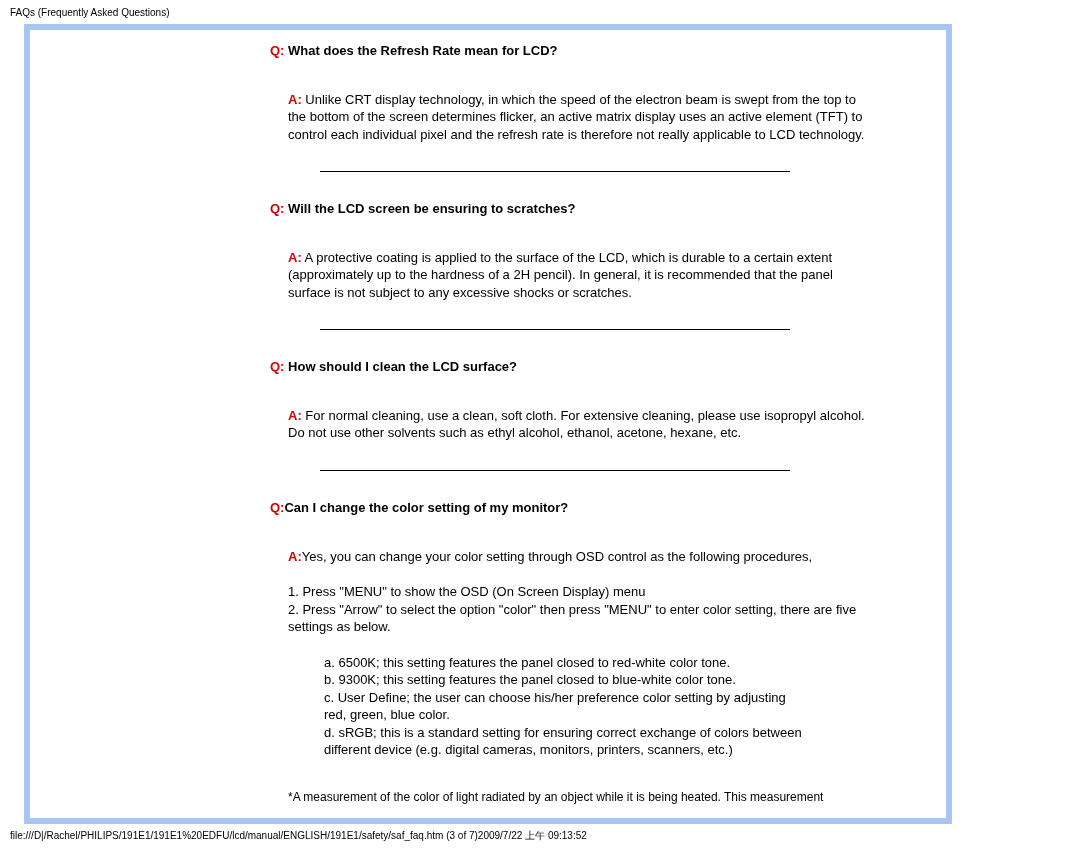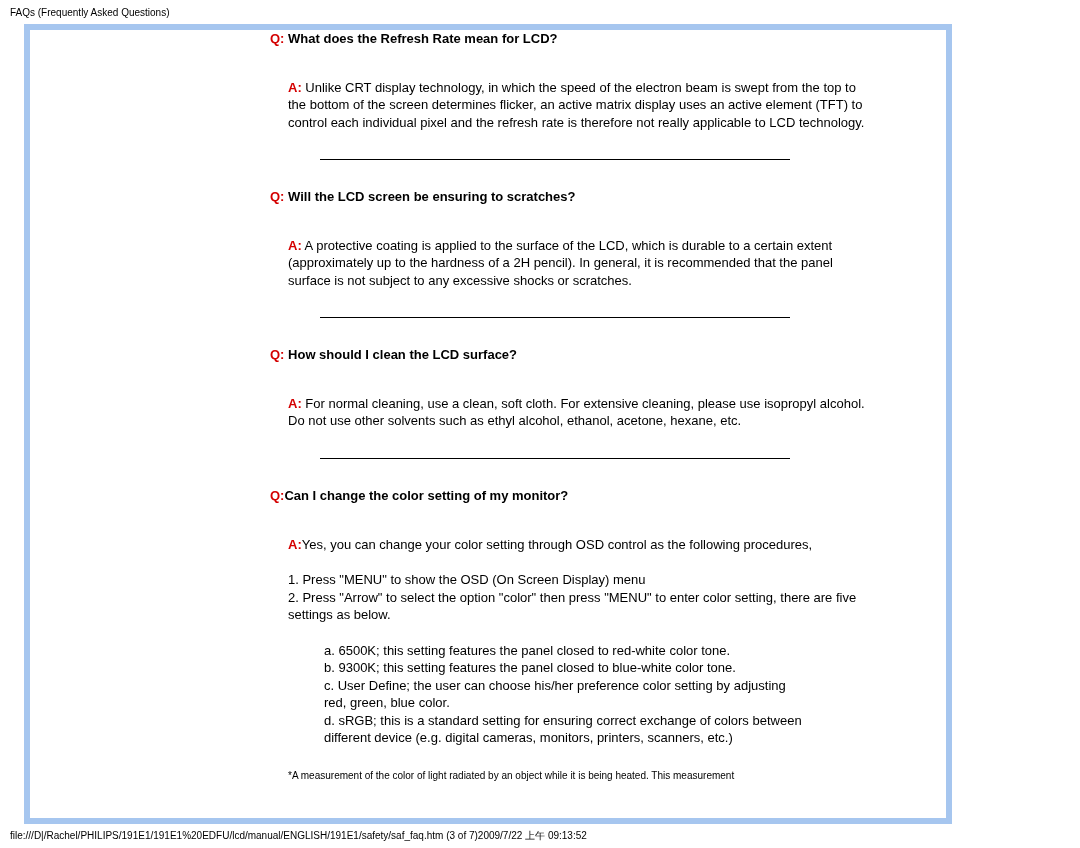--- a/index.html
+++ b/index.html
@@ -33,21 +33,21 @@
     bottom: 24px;
     background: #a6c6ef;
     padding: 6px;
     box-sizing: border-box;
   }
   .inner-white {
     background: #ffffff;
     width: 100%;
     height: 100%;
     box-sizing: border-box;
-    padding: 0 40px 0 0;
+    padding: 12px 40px 0 0;
     overflow: hidden;
   }
   .content {
     margin-left: 240px;
     max-width: 600px;
   }
   .q-label {
     color: #d40000;
     font-weight: bold;
   }
@@ -72,22 +72,22 @@
     margin-bottom: 4px;
   }
   .steps, .substeps {
     margin-top: 18px;
   }
   .substeps {
     margin-left: 36px;
     max-width: 480px;
   }
   .footnote {
-    font-size: 10px;
-    margin-top: 22px;
+    font-size: 12px;
+    margin-top: 30px;
     margin-left: 18px;
   }
   .bottom-path {
     position: absolute;
     bottom: 6px;
     left: 10px;
     font-size: 10px;
     color: #000;
   }
 </style>

